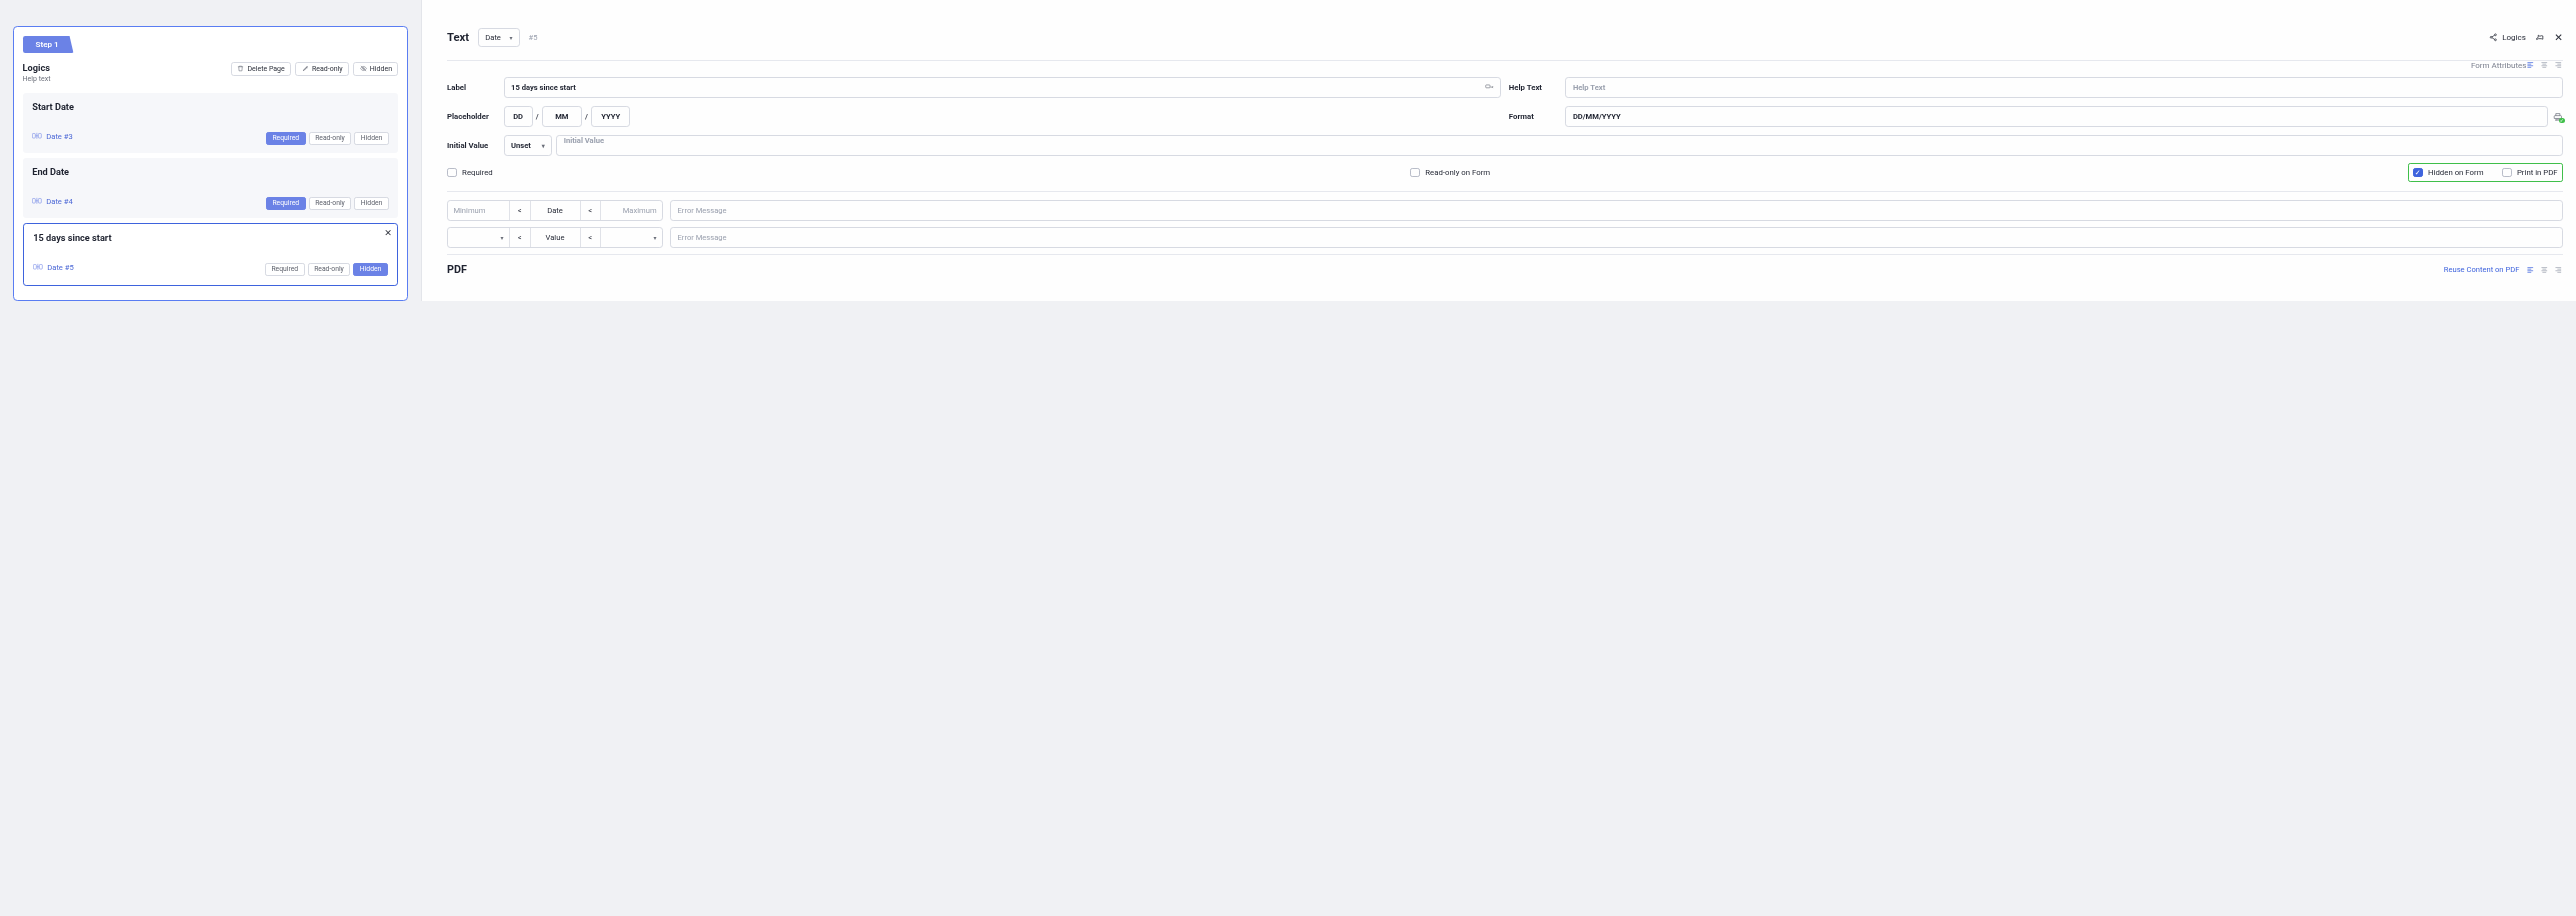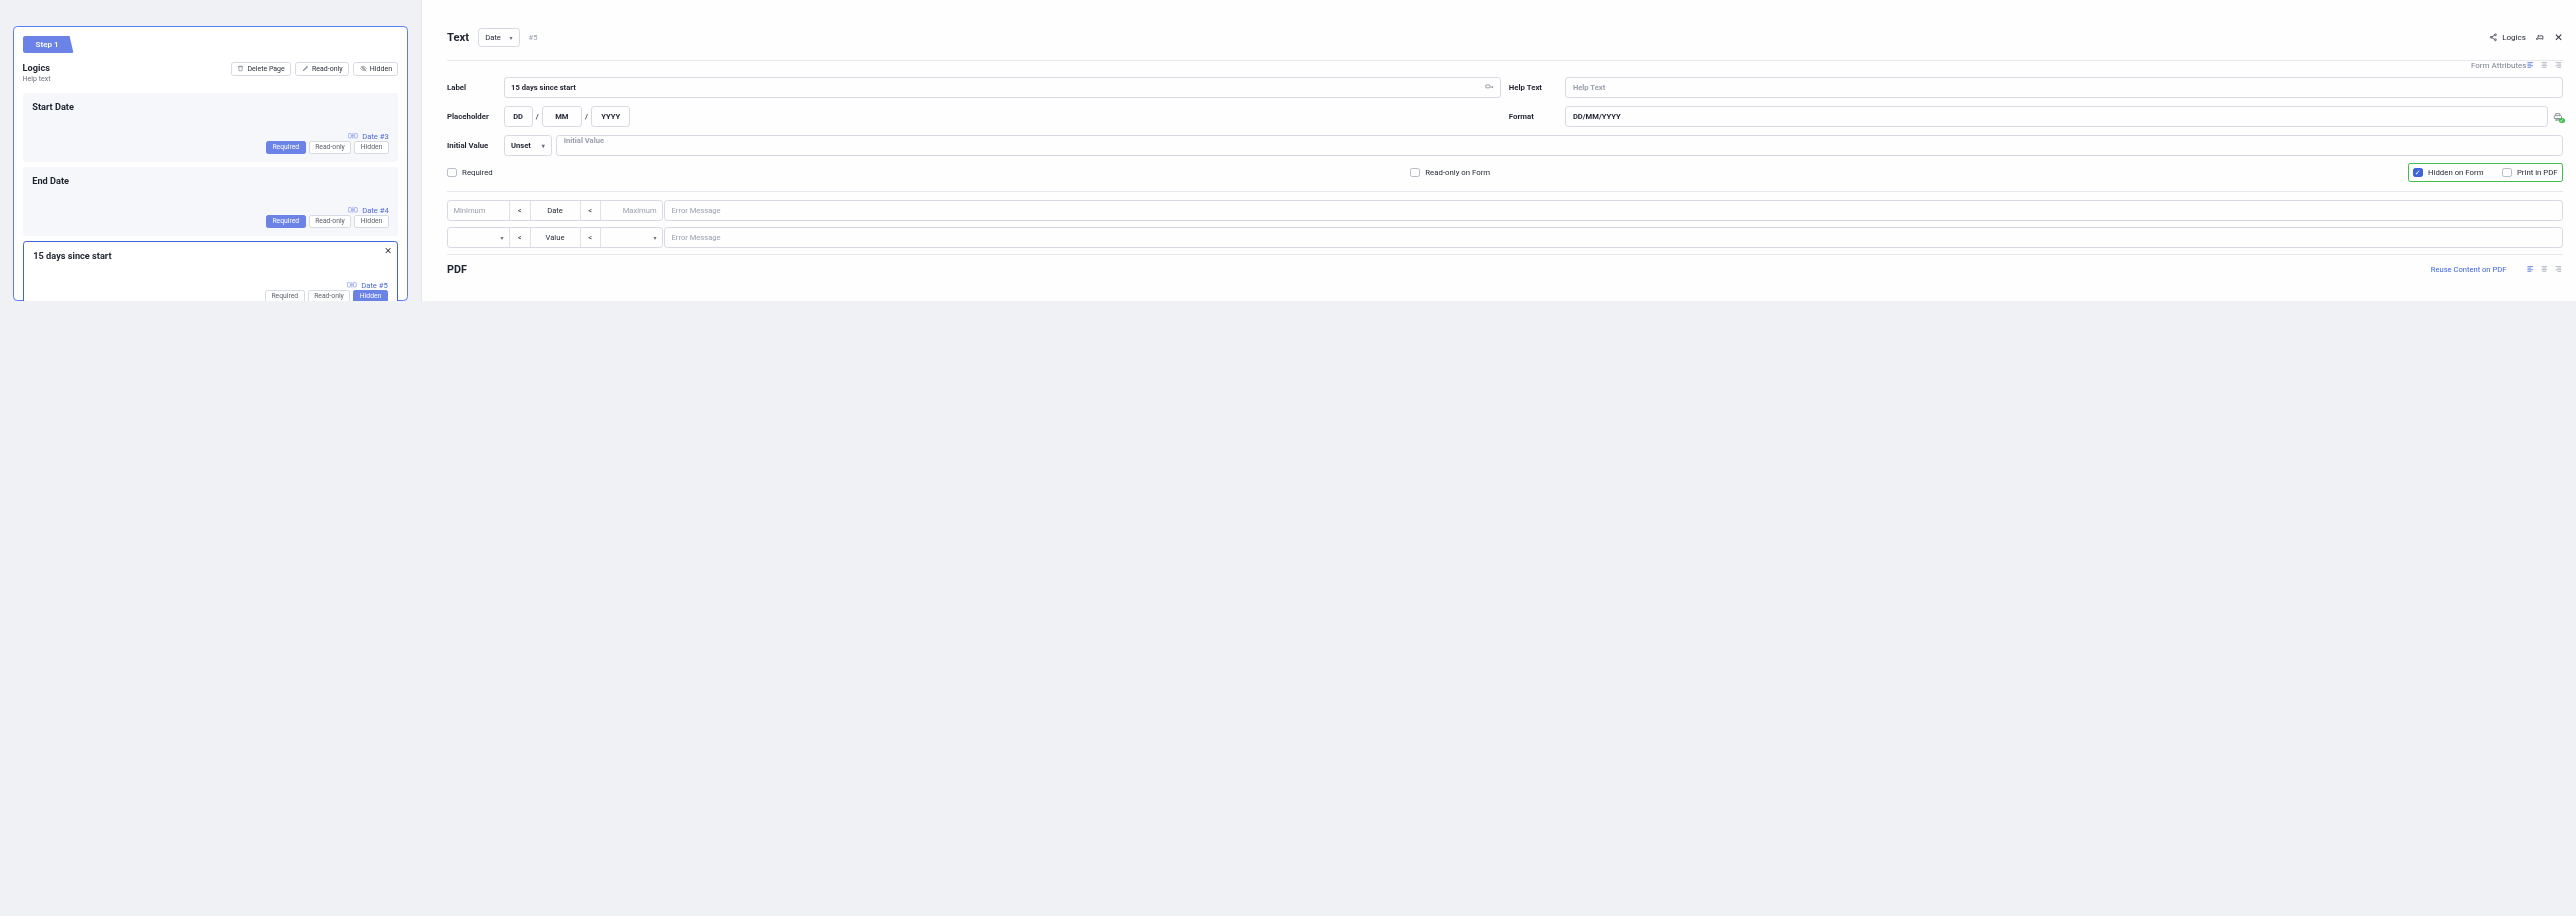--- a/index.html
+++ b/index.html
@@ -75,22 +75,21 @@
   }
   .field.selected {
     background: #fff;
     border: 0.5px solid #3e63dd;
     border-radius: 3.2px;
   }
   .field-label { font-weight: 700; font-size: 9.2px; margin-bottom: 19.4px; }
   .field-bottom {
     display: flex;
     justify-content: space-between;
-    align-items: flex-end;
-    flex-direction: column;
+    align-items: flex-start;
   }
   .field-id {
     display: inline-flex; align-items: center; gap: 4.3px;
     color: #4b67d6; font-size: 7.6px;
   }
   .field-id .ic { color: #6b82e6; }
   .tag-row { display: flex; gap: 3.2px; }
   .tag {
     border: 0.5px solid #d7dae2;
     background: #fff;
@@ -207,21 +206,21 @@
   .chk-highlight {
     display: inline-flex; align-items: center; gap: 18.4px;
     border: 1.1px solid #3fbf4a;
     border-radius: 2.2px;
     padding: 3.2px 4.3px;
   }
 
   .divider { height: 0.5px; background: #e6e8ee; margin: 3.2px 0 8.6px 0; }
 
   .valid-row {
-    display: flex; gap: 1px; align-items: center; margin-bottom: 6.5px;
+    display: flex; gap: 7px; align-items: center; margin-bottom: 6.5px;
   }
   .segment {
     display: flex;
     border: 0.5px solid #d7dae2; border-radius: 3.2px;
     height: 20.5px; overflow: hidden;
     flex: 0 0 216px;
   }
   .segment > div {
     display: flex; align-items: center; justify-content: center;
     font-size: 7.6px; padding: 0 5.4px;
@@ -235,21 +234,21 @@
     border: 0.5px solid #d7dae2; border-radius: 3.2px;
     height: 20.5px; display: flex; align-items: center; padding: 0 6.5px;
     font-size: 7.6px; color: #9aa0ae;
   }
 
   .pdf-row {
     display: flex; justify-content: space-between; align-items: center;
     margin-top: 4.3px;
   }
   .pdf-title { font-size: 10.8px; font-weight: 700; }
-  .pdf-right { display: flex; gap: 20px; }
+  .pdf-right { display: flex; align-items: center; gap: 7px; }
   .pdf-link { color: #3e63dd; font-size: 7.6px; cursor: pointer; }
   .format-wrap { display: flex; align-items: center; gap: 5.4px; }
   .printer-ic {
     position: relative; display: inline-block;
     color: #6b6f7a;
   }
   .printer-ic .dot {
     position: absolute; right: -1.6px; bottom: -1.6px;
     width: 5.4px; height: 5.4px; background: #3fbf4a; border-radius: 50%;
     display: flex; align-items: center; justify-content: center;

